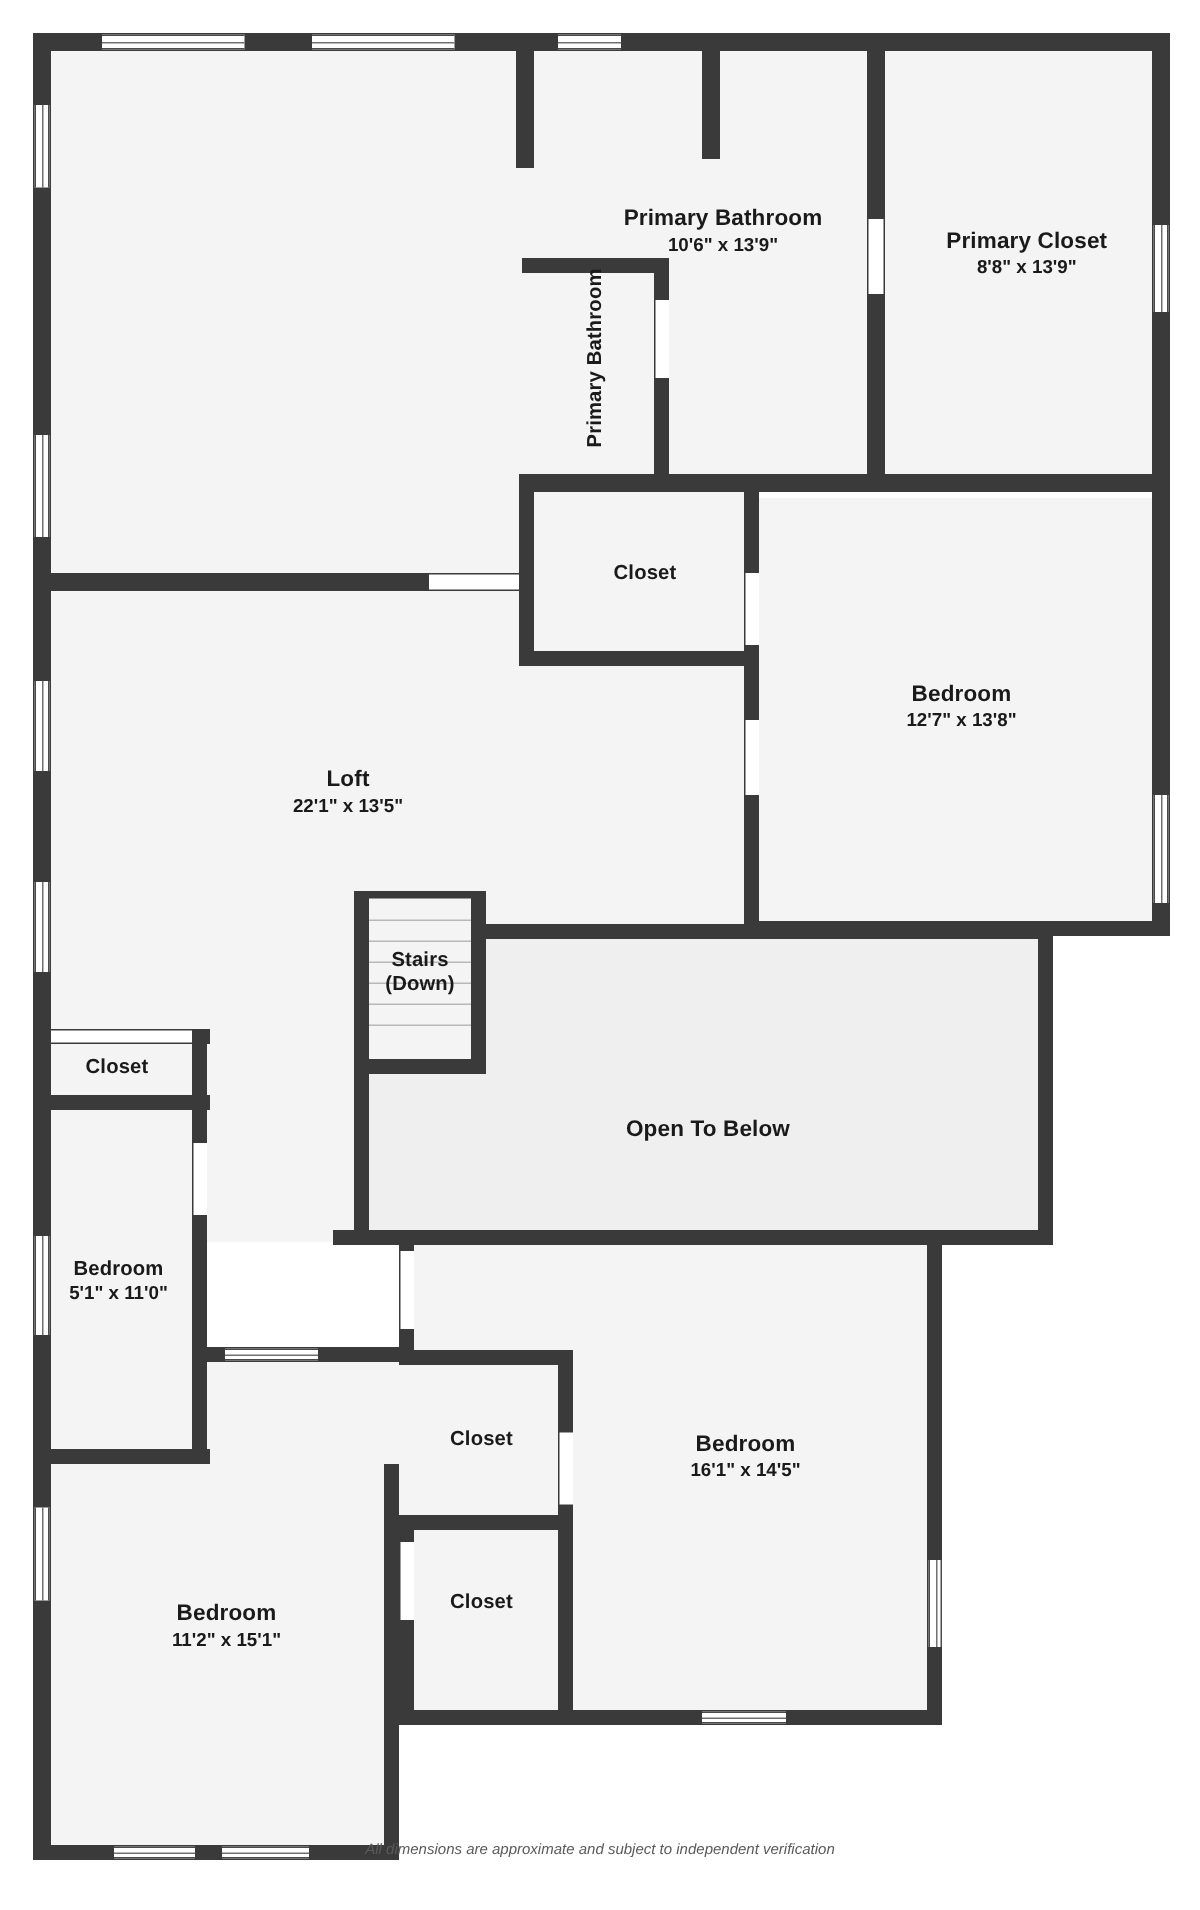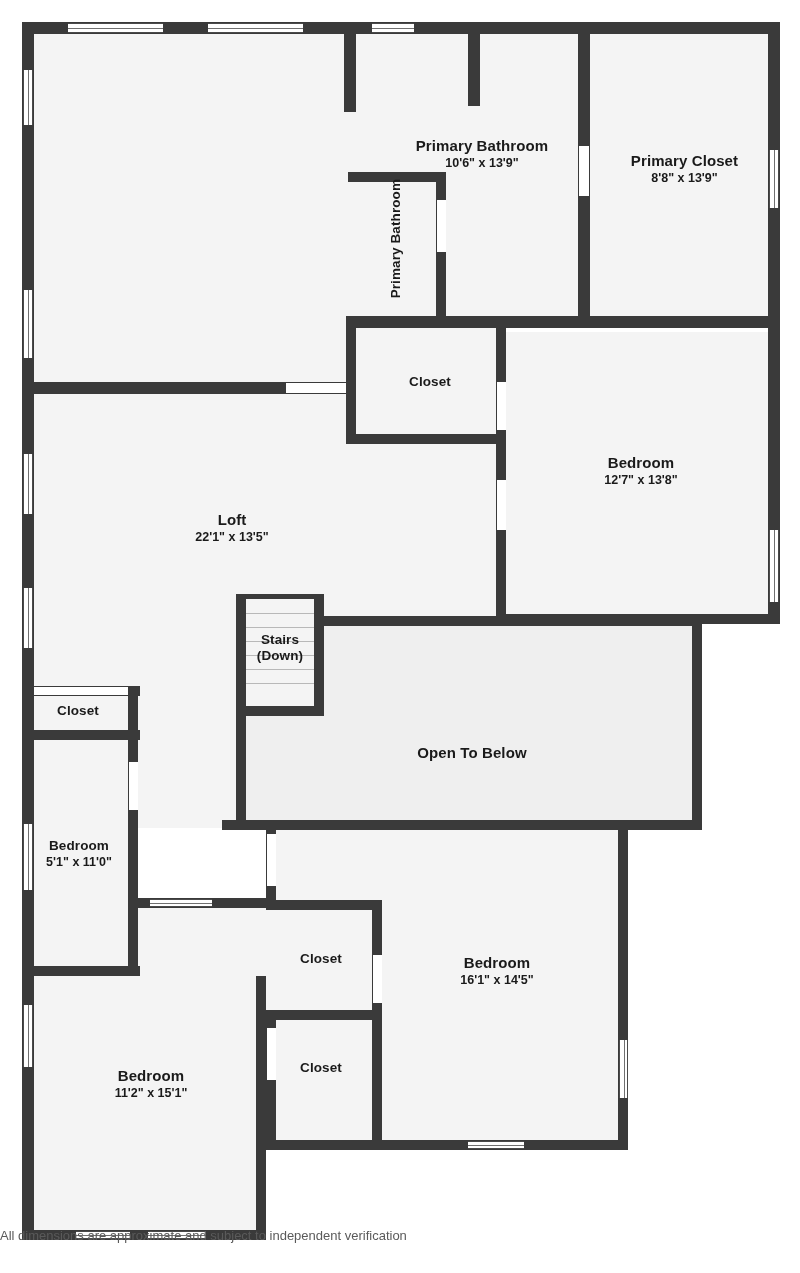--- a/index.html
+++ b/index.html
@@ -122,22 +122,24 @@
     text-shadow: 0 0 0 rgba(0,0,0,0);
     pointer-events: none;
     user-select: none;
   }
   
   #footer-note {
     position: absolute;
     left: 0;
     right: 0;
     top: 1228px;
-    font-size: 13px;
+    text-align: center;
+    font-size: 10px;
     color: #5a5a5a;
+    font-style: italic;
   }
 </style>
 </head>
 <body>
 
 <div id="plan-page">
 
   <div class="room" style="left:22px; top:22px; width:330px; height:364px;"></div>
   <div class="room" style="left:352px; top:22px; width:228px; height:300px;"></div>
   <div class="room" style="left:588px; top:22px; width:190px; height:300px;"></div>

